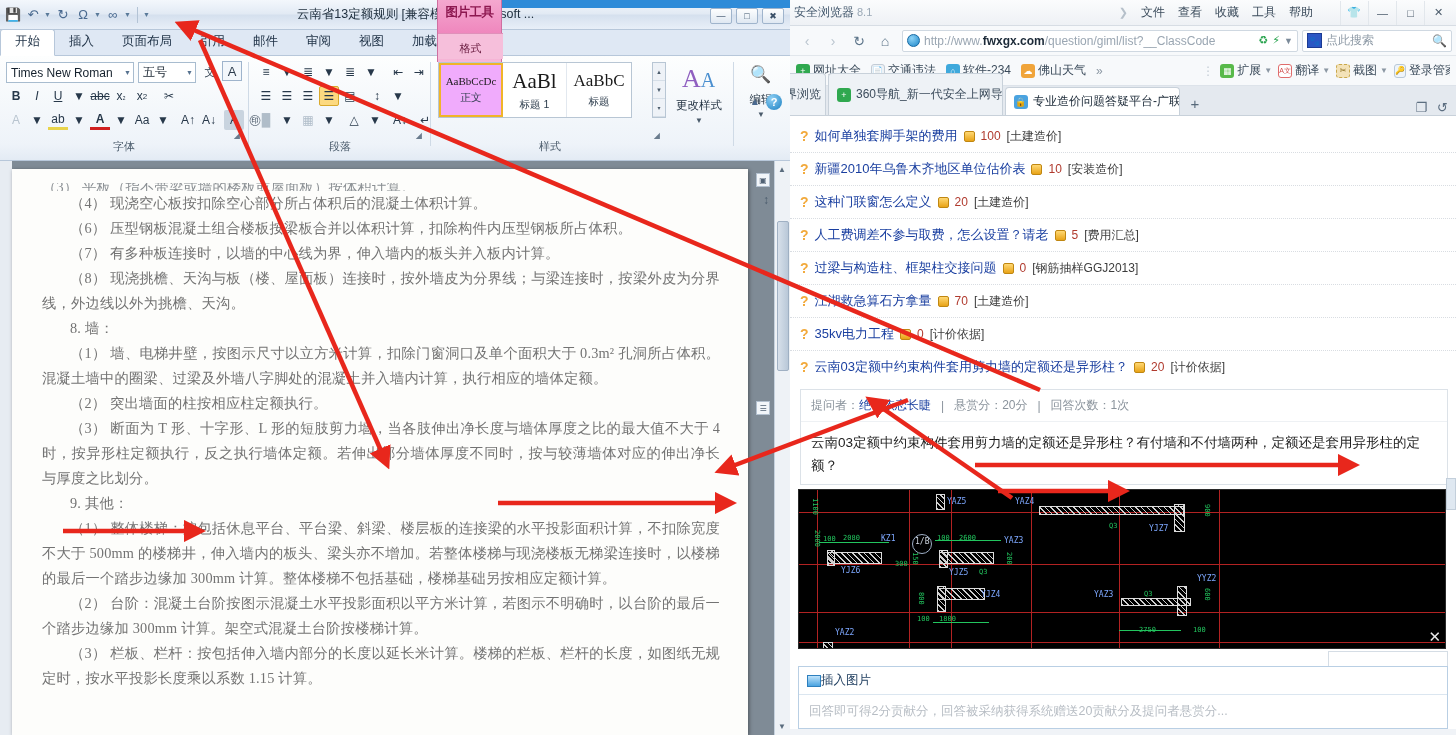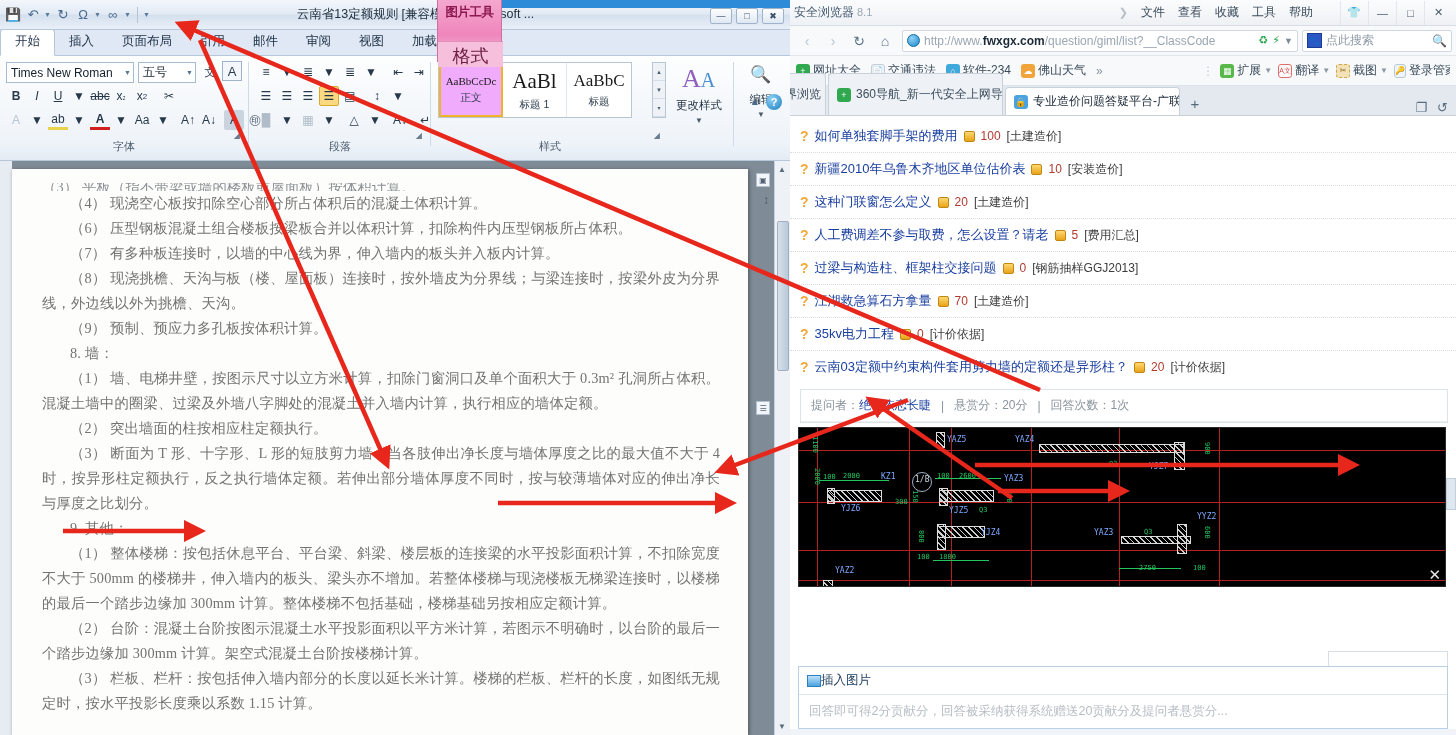--- a/index.html
+++ b/index.html
@@ -38,21 +38,21 @@
     border-left:1px solid #cf6fa0; border-right:1px solid #cf6fa0;
     text-align:center; z-index:3;
   }
   .pic-tools-tab .pt-label {
     color:#8d1850; font-weight:bold; font-size:12.5px; padding-top:4px; display:block;
     letter-spacing:-0.5px;
   }
   .pic-tools-tab .pt-format {
     position:absolute; left:0; top:33px; width:65px; height:26px;
     background:#f6bfdb; border-top:1px solid #e090ba;
-    color:#6d2044; font-size:18px; line-height:29px;margin-top:8px;
+    color:#6d2044; font-size:11px; line-height:29px;
   }
   .blue-strip {
     position:absolute; left:502px; top:0; width:288px; height:8px;
     background:#2e8bd8;
   }
   .win-ctrls { position:absolute; right:6px; top:8px; display:flex; gap:4px; z-index:4; }
   .win-ctrls .wb {
     width:22px; height:16px; border:1px solid #9fb4cc; border-radius:2px;
     background:linear-gradient(to bottom,#fdfefe,#dfe8f2);
     display:flex;align-items:center;justify-content:center;
@@ -436,21 +436,20 @@
   </div>
 
   <div class="doc-area">
     <div class="doc-ruler-l"></div>
     <div class="page">
       <p class="clip">（3） 平板（指不带梁或墙的楼板或屋面板）按体积计算。</p>
       <p class="ind">（4） 现浇空心板按扣除空心部分所占体积后的混凝土体积计算。</p>
       <p class="ind">（6） 压型钢板混凝土组合楼板按梁板合并以体积计算，扣除构件内压型钢板所占体积。</p>
       <p class="ind">（7） 有多种板连接时，以墙的中心线为界，伸入墙内的板头并入板内计算。</p>
       <p class="ind">（8） 现浇挑檐、天沟与板（楼、屋面板）连接时，按外墙皮为分界线；与梁连接时，按梁外皮为分界线，外边线以外为挑檐、天沟。</p>
-      <p class="ind">（9） 预制、预应力多孔板按体积计算。</p>
       <p class="ind">8. 墙：</p>
       <p class="ind">（1） 墙、电梯井壁，按图示尺寸以立方米计算，扣除门窗洞口及单个面积大于 0.3m² 孔洞所占体积。混凝土墙中的圈梁、过梁及外墙八字脚处的混凝土并入墙内计算，执行相应的墙体定额。</p>
       <p class="ind">（2） 突出墙面的柱按相应柱定额执行。</p>
       <p class="ind">（3） 断面为 T 形、十字形、L 形的短肢剪力墙，当各肢伸出净长度与墙体厚度之比的最大值不大于 4 时，按异形柱定额执行，反之执行墙体定额。若伸出部分墙体厚度不同时，按与较薄墙体对应的伸出净长与厚度之比划分。</p>
       <p class="ind">9. 其他：</p>
       <p class="ind">（1） 整体楼梯：按包括休息平台、平台梁、斜梁、楼层板的连接梁的水平投影面积计算，不扣除宽度不大于 500mm 的楼梯井，伸入墙内的板头、梁头亦不增加。若整体楼梯与现浇楼板无梯梁连接时，以楼梯的最后一个踏步边缘加 300mm 计算。整体楼梯不包括基础，楼梯基础另按相应定额计算。</p>
       <p class="ind">（2） 台阶：混凝土台阶按图示混凝土水平投影面积以平方米计算，若图示不明确时，以台阶的最后一个踏步边缘加 300mm 计算。架空式混凝土台阶按楼梯计算。</p>
       <p class="ind">（3） 栏板、栏杆：按包括伸入墙内部分的长度以延长米计算。楼梯的栏板、栏杆的长度，如图纸无规定时，按水平投影长度乘以系数 1.15 计算。</p>
     </div>
     <div class="mini-ctl" style="top:12px;">▣</div>
@@ -634,20 +633,21 @@
     <div class="side-tab" style="top:362px;height:32px;"></div>
 
     <div class="qdetail">
       <div class="qmeta">
         <span><span>提问者：</span><span class="who">绝世依恋长睫</span></span>
         <span>|</span>
         <span><span>悬赏分：</span><span>20分</span></span>
         <span>|</span>
         <span><span>回答次数：</span><span>1次</span></span>
       </div>
+      <div class="qbody">云南03定额中约束构件套用剪力墙的定额还是异形柱？有付墙和不付墙两种，定额还是套用异形柱的定额？</div>
     </div>
 
     <div class="cadimg">
       <div class="cad-h" style="top:22px"></div>
       <div class="cad-h" style="top:74px"></div>
       <div class="cad-h" style="top:122px"></div>
       <div class="cad-h" style="top:152px"></div>
       <div class="cad-v" style="left:18px"></div>
       <div class="cad-v" style="left:110px"></div>
       <div class="cad-v" style="left:152px"></div>

